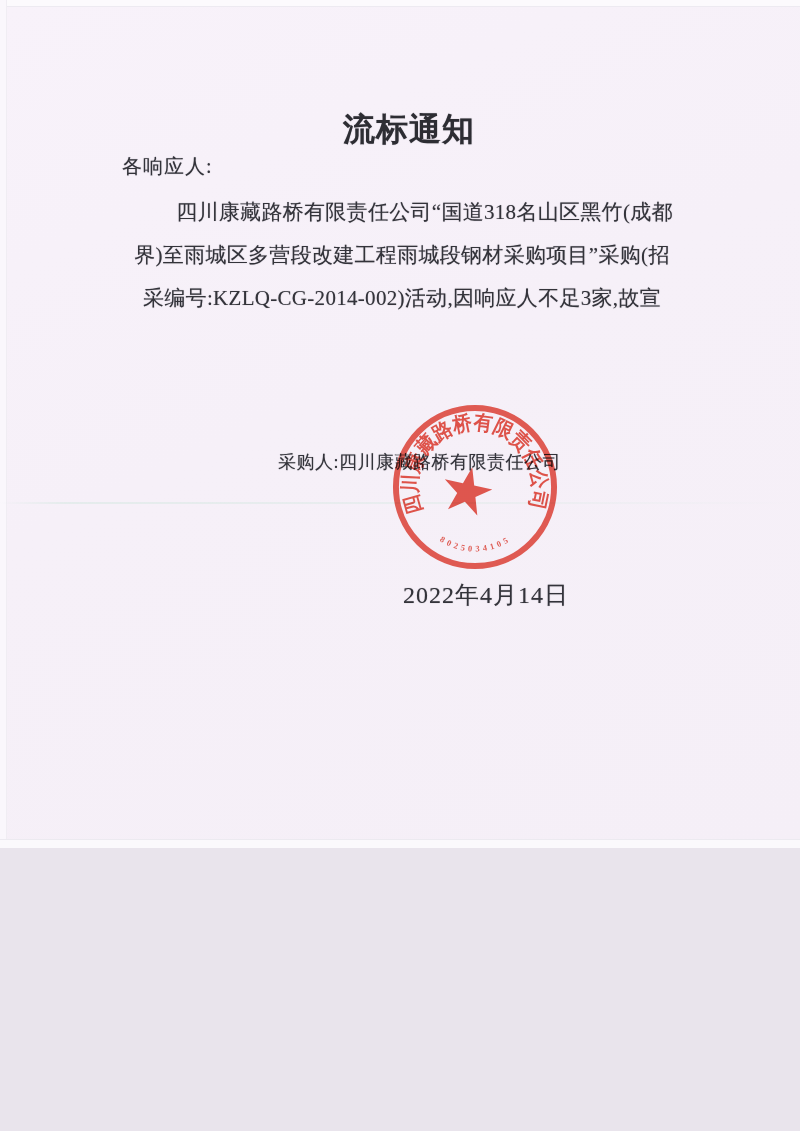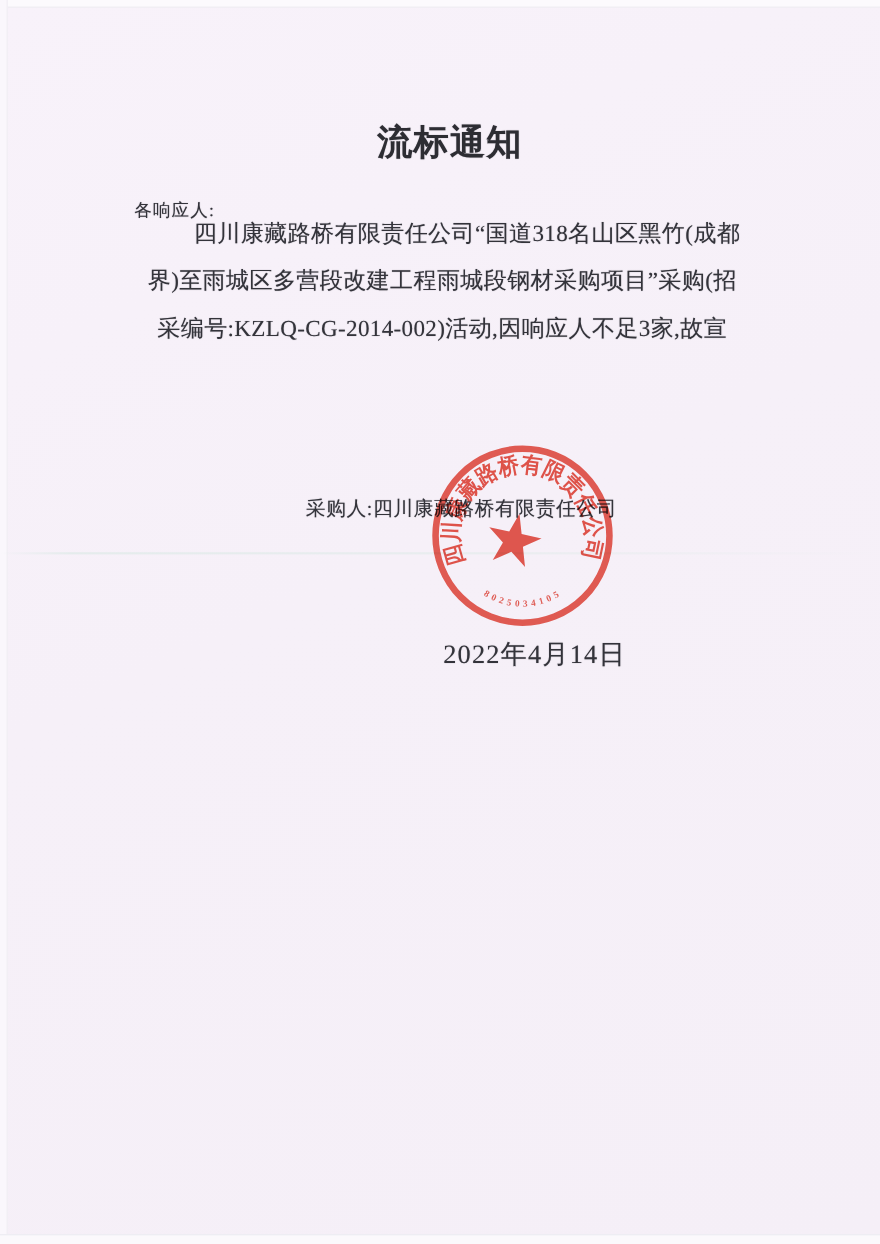--- a/index.html
+++ b/index.html
@@ -2,21 +2,21 @@
 <html><head>
 <meta charset="utf-8">
 <style>
   html,body{margin:0;padding:0;}
   body{
     width:800px;height:1131px;
     background:#e9e4ec;
     font-family:"Liberation Serif","DejaVu Serif",serif;
   }
   .page{
-    position:relative;width:800px;height:1131px;overflow:hidden;
+    position:relative;width:800px;height:848px;overflow:hidden;
     background:linear-gradient(155deg,#f8f2fa 0%,#f6f0f8 45%,#f5eff7 100%);
     color:#33333a;
   }
   
   .edge{position:absolute;pointer-events:none;}
   .edge-top{top:0;left:0;right:0;height:6px;background:#fcfafd;border-bottom:1px solid #edeaf1;}
   .edge-left{top:0;left:0;bottom:0;width:6px;background:#faf7fc;border-right:1px solid #f0edf3;}
   .edge-bottom{left:0;right:0;bottom:0;height:8px;background:#fbf9fc;border-top:1px solid #eceaf0;}
   .scanline{
     position:absolute;left:0;top:502px;width:100%;height:2px;
@@ -24,21 +24,21 @@
   }
   
   .ink{text-shadow:0 0 1px rgba(55,55,65,.45);}
   .title{
     position:absolute;top:108px;left:0;width:100%;margin:0;
     font-size:32px;font-weight:700;text-align:center;letter-spacing:1px;
     transform:translateX(9px);color:#2d2d33;
   }
   .salutation{
     position:absolute;left:122px;top:153px;
-    font-size:16px;letter-spacing:1px;margin-top:28px;
+    font-size:20px;letter-spacing:1px;
   }
   .paragraph{
     position:absolute;left:123px;top:191px;width:558px;
   }
   .paragraph .line{
     height:43px;line-height:43px;font-size:21px;letter-spacing:.3px;white-space:nowrap;text-align:center;
   }
   .paragraph .line.indent{padding-left:45px;}
   .signature{
     position:absolute;left:278px;top:450px;

